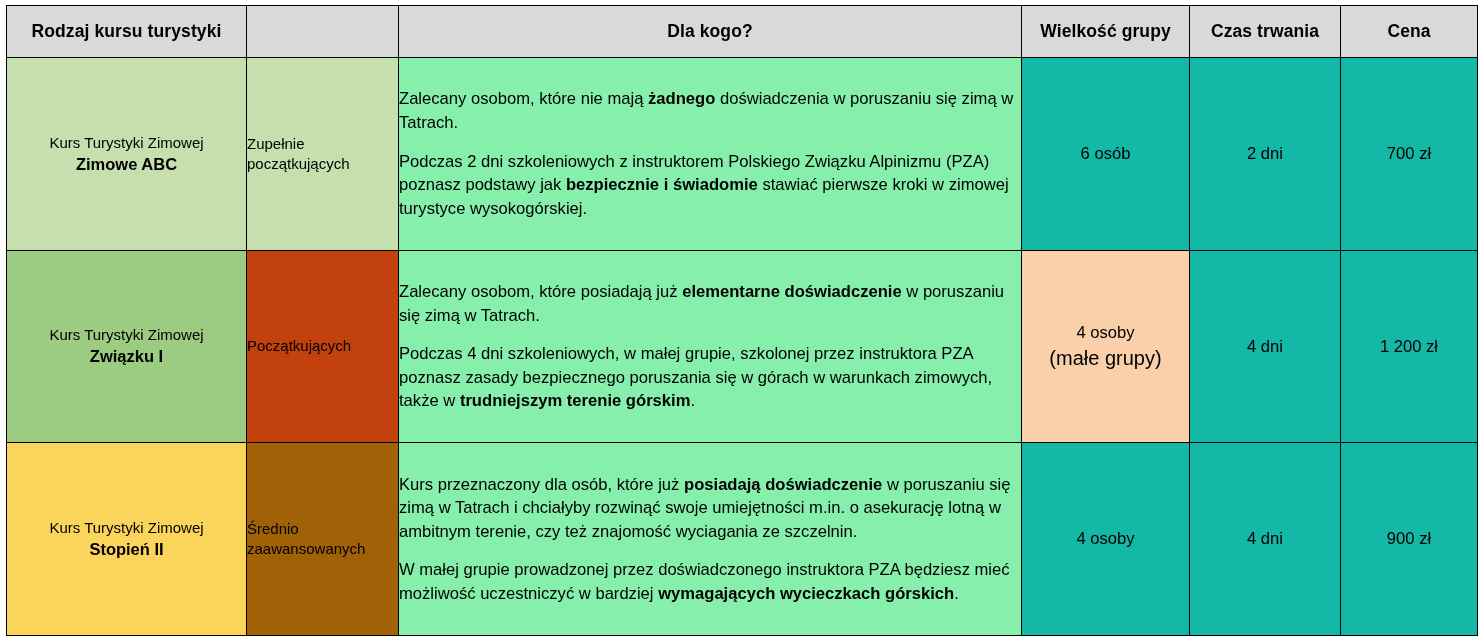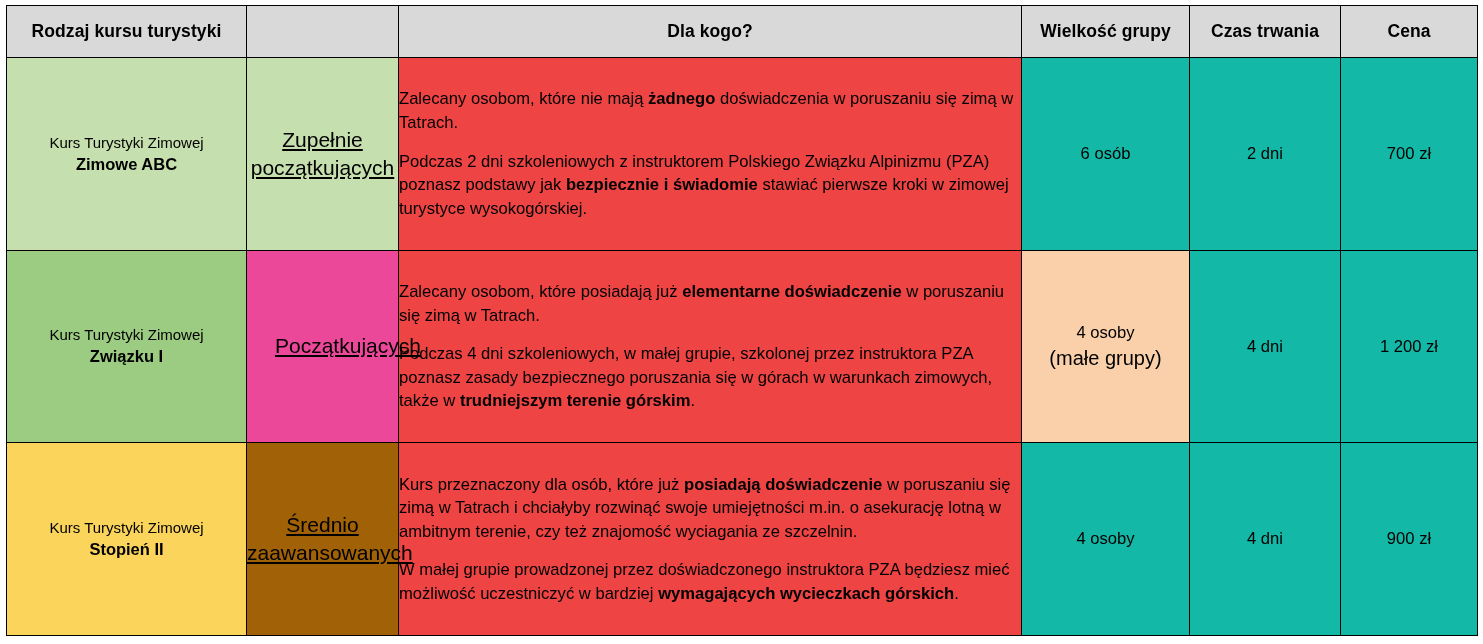--- a/index.html
+++ b/index.html
@@ -65,30 +65,28 @@
   }
   td.type-cell .type-sub { display: block; }
   td.type-cell .type-name {
     display: block;
     font-weight: bold;
     font-size: 16.5px;
   }
 
   
   td.aud-cell {
-    text-align: center;
-    font-size: 21px;
+    font-size: 15px;
     line-height: 1.34;
     padding: 4px 6px;
-    text-decoration: underline;
   }
 
   
   td.desc-cell {
-    background: #ef4444;
+    background: #86efac;
     text-align: left;
     vertical-align: top;
     padding: 9px 14px 6px 9px;
     font-size: 16.6px;
     line-height: 1.42;
   }
   td.desc-cell p {
     margin: 0 0 15px 0;
   }
   td.desc-cell p:last-child { margin-bottom: 0; }
@@ -145,21 +143,21 @@
           </td>
           <td class="val-cell"><span>6 osób</span></td>
           <td class="val-cell">2 dni</td>
           <td class="val-cell">700 zł</td>
         </tr>
         <tr>
           <td class="type-cell" style="background: rgb(156, 203, 130);">
             <span class="type-sub">Kurs Turystyki Zimowej</span>
             <span class="type-name">Związku I</span>
           </td>
-          <td class="aud-cell" style="background: #ec4899; padding-left: 28px;">Początkujących</td>
+          <td class="aud-cell" style="background: #c2410c;">Początkujących</td>
           <td class="desc-cell">
             <p><span>Zalecany osobom, które posiadają już </span><b>elementarne doświadczenie</b><span> w poruszaniu się zimą w Tatrach.</span></p>
             <p><span>Podczas 4 dni szkoleniowych, w małej grupie, szkolonej przez instruktora PZA poznasz zasady bezpiecznego poruszania się w górach w warunkach zimowych, także w </span><b>trudniejszym terenie górskim</b><span>.</span></p>
           </td>
           <td class="val-cell" style="background: rgb(250, 208, 171);"><span>4 osoby</span><span class="val-note">(małe grupy)</span></td>
           <td class="val-cell">4 dni</td>
           <td class="val-cell">1 200 zł</td>
         </tr>
         <tr>
           <td class="type-cell" style="background: rgb(251, 212, 92);">

